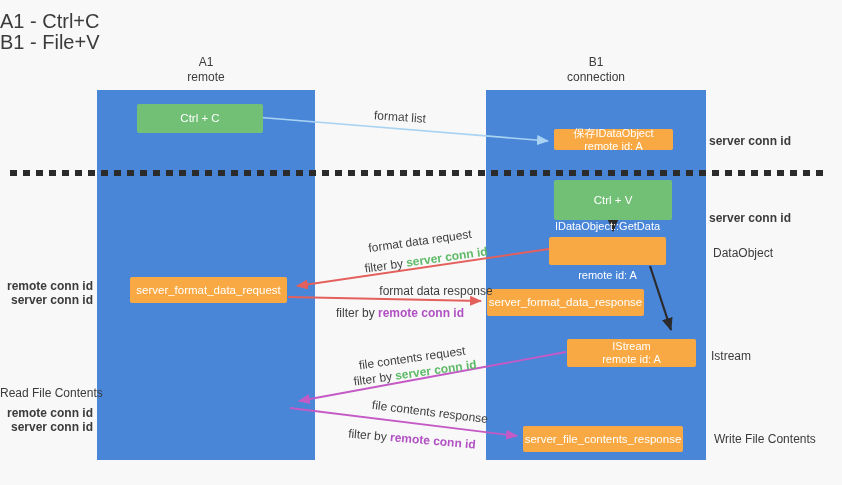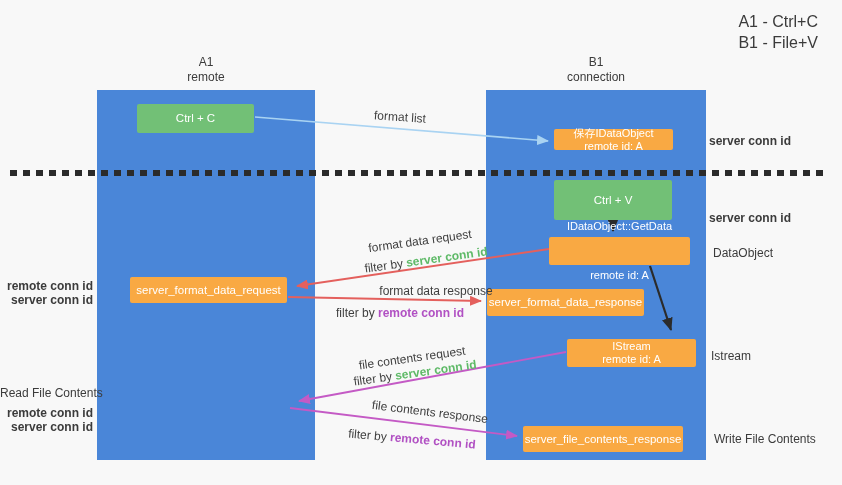--- a/index.html
+++ b/index.html
@@ -1,43 +1,43 @@
 <!DOCTYPE html>
 <html><head>
 <meta charset="utf-8">
 <style>
   * { margin:0; padding:0; box-sizing:border-box; }
   html,body { width:842px; height:485px; }
   body { font-family:"Liberation Sans","DejaVu Sans",sans-serif; background:#f8f8f8; }
   #canvas { position:relative; width:842px; height:485px; background:#f8f8f8; overflow:hidden; }
 
-  .title { position:absolute; top:11px; left:0; width:818px; text-align:right;
-           font-size:16px; line-height:21px; color:#3b3b3b; }
+  .title { position:absolute; top:11px; left:0; width:818px; text-align:left;
+           font-size:20px; line-height:21px; color:#3b3b3b; }
 
   .col-header { position:absolute; text-align:center; font-size:12px; line-height:15px; color:#3b3b3b; }
   .hdr-a1 { left:97px; top:55px; width:218px; }
   .hdr-b1 { left:486px; top:55px; width:220px; }
 
   .lifeline { position:absolute; top:90px; height:370px; background:#4a86d8; }
   .ll-a1 { left:97px;  width:218px; }
   .ll-b1 { left:486px; width:220px; }
 
   .dotline { position:absolute; top:170px; left:10px; width:814px; height:6px;
              background:repeating-linear-gradient(90deg,#2b2b2b 0 7px,transparent 7px 13px); }
 
   .node { position:absolute; display:flex; flex-direction:column; align-items:center;
           justify-content:center; color:#fff; text-align:center; border-radius:2px;
           font-size:11.5px; line-height:13px; white-space:nowrap; }
   .green  { background:#72c076; }
   .orange { background:#f9a943; }
 
-  .n-ctrlc   { left:137px; top:104px; width:117px; height:29px; }
+  .n-ctrlc   { left:137px; top:104px; width:126px; height:29px; }
   .n-saveobj { left:554px; top:129px; width:119px; height:21px; font-size:11px; }
   .n-ctrlv   { left:554px; top:180px; width:118px; height:40px; }
-  .n-getdata { left:549px; top:237px; width:141px; height:28px; font-size:11px;gap:36px; }
+  .n-getdata { left:549px; top:237px; width:117px; height:28px; font-size:11px;gap:36px; }
   .n-freq    { left:130px; top:277px; width:157px; height:26px; }
   .n-fresp   { left:487px; top:289px; width:157px; height:27px; }
   .n-istream { left:567px; top:339px; width:129px; height:28px; font-size:11px; }
   .n-creq    { left:128px; top:393px; width:161px; height:27px; }
   .n-cresp   { left:523px; top:426px; width:160px; height:26px; }
 
   .elabel { position:absolute; font-size:12px; color:#3f3f3f; white-space:nowrap;
             transform:translate(-50%,-50%) rotate(var(--r,0deg)); }
   .txt-green  { color:#5fba68; font-weight:bold; }
   .txt-purple { color:#b151c3; font-weight:bold; }

